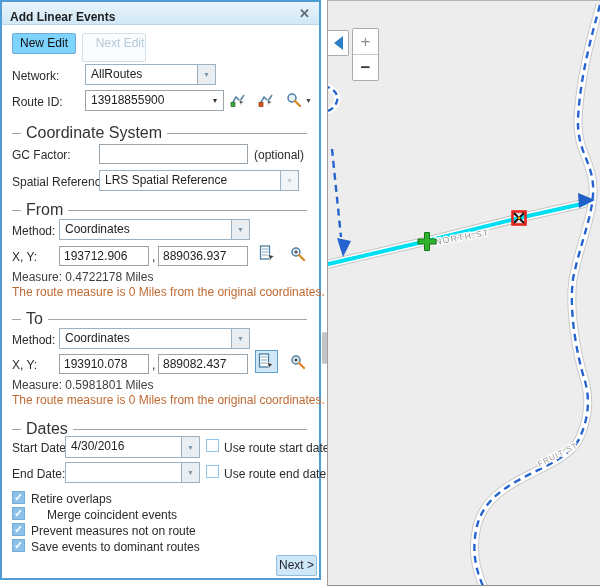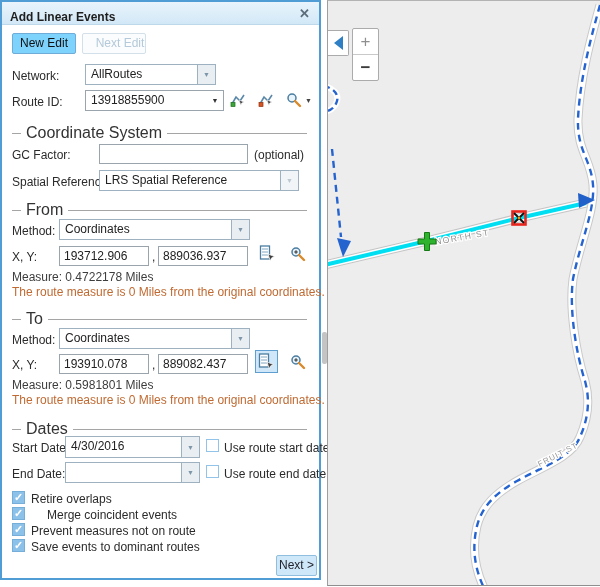--- a/index.html
+++ b/index.html
@@ -80,21 +80,21 @@
 <div class="stage">
 
   <div class="panel">
 
     <div class="panel-header">
       <span class="panel-title">Add Linear Events</span>
       <span class="close-x">✕</span>
     </div>
 
     <div class="btn btn-active" style="left:10px;top:31px;width:64px;height:21px;line-height:19px;">New Edit</div>
-    <div class="btn btn-disabled" style="left:80px;top:31px;width:64px;height:21px;line-height:19px;padding-left:12px;">Next Edit</div>
+    <div class="btn btn-disabled" style="left:80px;top:31px;width:64px;height:29px;line-height:19px;padding-left:12px;">Next Edit</div>
 
     <span class="lbl" style="left:10px;top:67px;">Network:</span>
     <div class="combo" style="left:83px;top:62px;width:131px;height:21px;">
       <span class="val">AllRoutes</span>
       <span class="arrow-btn">▼</span>
     </div>
 
     <span class="lbl" style="left:10px;top:93px;">Route ID:</span>
     <div class="combo" style="left:83px;top:88px;width:139px;height:21px;border-color:#9aa4ad;">
       <span class="val">13918855900</span>

